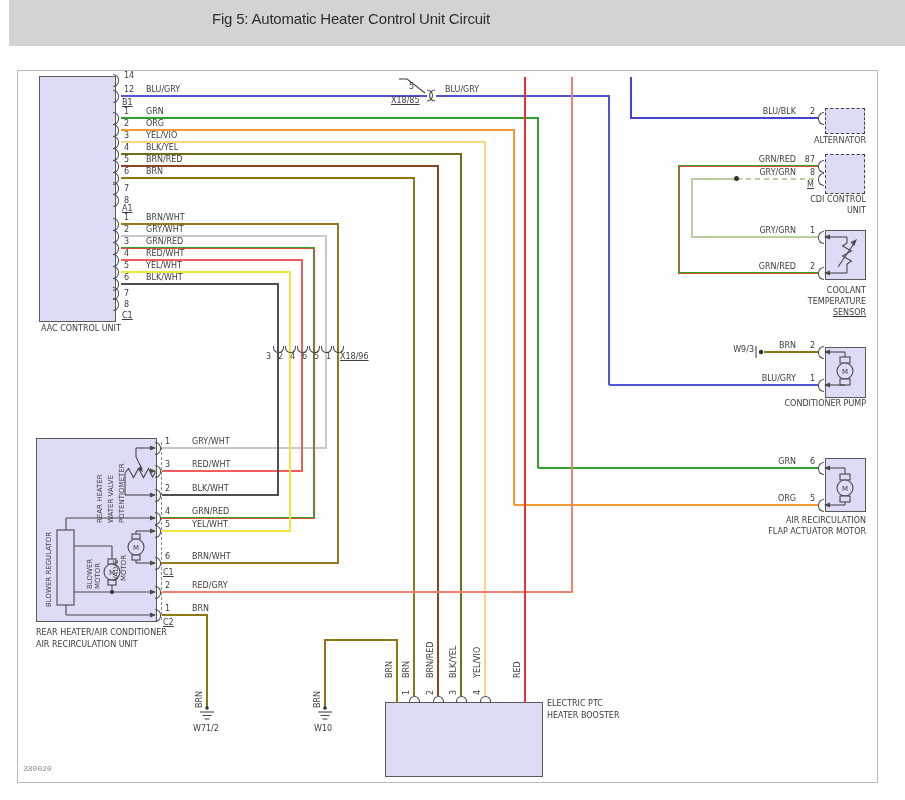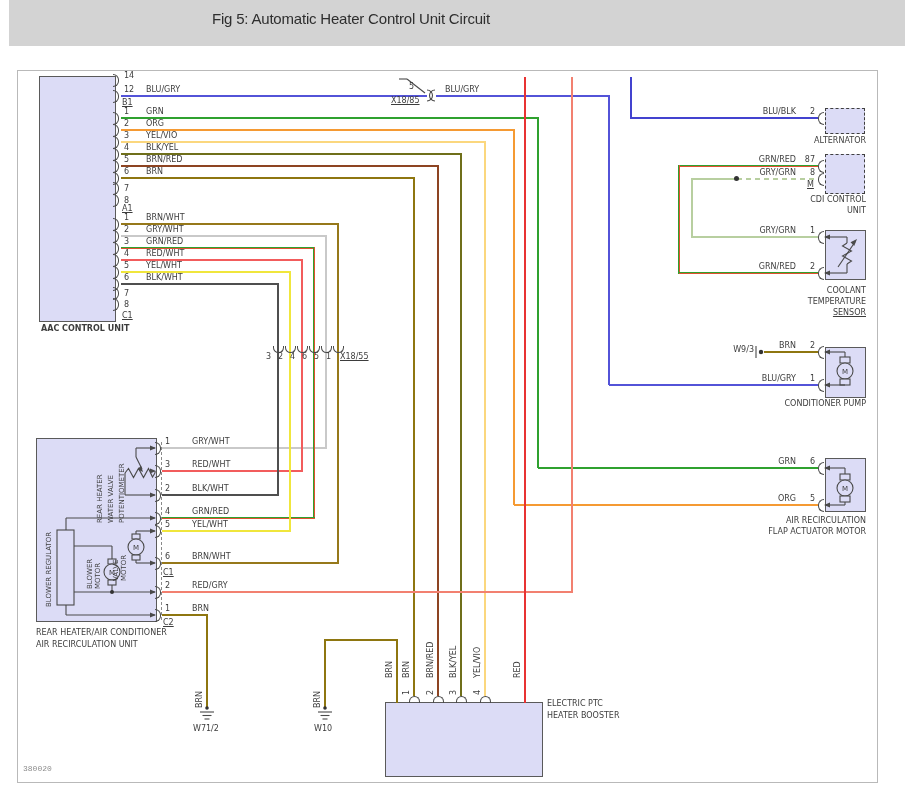--- a/index.html
+++ b/index.html
@@ -46,21 +46,21 @@
 </style>
 </head>
 <body>
 
 <div id="page">
   <div id="hdr"></div>
   <div id="ttl">Fig 5: Automatic Heater Control Unit Circuit</div>
   <div id="frame"></div>
 
   <div class="box" style="left:30px;top:76px;width:75px;height:244px;"></div>
-  <div class="lab" style="left:32px;top:324px;font-weight:bold;">AAC CONTROL UNIT</div>
+  <div class="lab" style="left:32px;top:324px;">AAC CONTROL UNIT</div>
 
   <div class="arc arc-r" style="left:104px;top:74px;"></div>
   <div class="arc arc-r" style="left:104px;top:90px;"></div>
   <div class="arc arc-r" style="left:104px;top:112px;"></div>
   <div class="arc arc-r" style="left:104px;top:124px;"></div>
   <div class="arc arc-r" style="left:104px;top:136px;"></div>
   <div class="arc arc-r" style="left:104px;top:148px;"></div>
   <div class="arc arc-r" style="left:104px;top:160px;"></div>
   <div class="arc arc-r" style="left:104px;top:172px;"></div>
   <div class="arc arc-r" style="left:104px;top:182px;"></div>
@@ -183,21 +183,21 @@
   <div class="arc arc-u" style="left:288px;top:346px;"></div>
   <div class="arc arc-u" style="left:300px;top:346px;"></div>
   <div class="arc arc-u" style="left:312px;top:346px;"></div>
   <div class="arc arc-u" style="left:324px;top:346px;"></div>
   <div class="lab rt" style="left:254px;top:352px;width:8px;">3</div>
   <div class="lab rt" style="left:266px;top:352px;width:8px;">2</div>
   <div class="lab rt" style="left:278px;top:352px;width:8px;">4</div>
   <div class="lab rt" style="left:290px;top:352px;width:8px;">6</div>
   <div class="lab rt" style="left:302px;top:352px;width:8px;">5</div>
   <div class="lab rt" style="left:314px;top:352px;width:8px;">1</div>
-  <div class="lab ul" style="left:331px;top:352px;">X18/55</div>
+  <div class="lab ul" style="left:331px;top:352px;">X18/96</div>
 
   <div class="dbox" style="left:816px;top:108px;width:38px;height:24px;"></div>
   <div class="arc arc-l" style="left:809px;top:112px;"></div>
   <div class="lab rt" style="left:715px;top:107px;width:72px;">BLU/BLK</div>
   <div class="lab rt" style="left:792px;top:107px;width:14px;">2</div>
   <div class="lab rt" style="left:770px;top:136px;width:87px;">ALTERNATOR</div>
 
   <div class="dbox" style="left:816px;top:154px;width:38px;height:38px;"></div>
   <div class="arc arc-l" style="left:809px;top:160px;"></div>
   <div class="arc arc-l" style="left:809px;top:173px;"></div>

